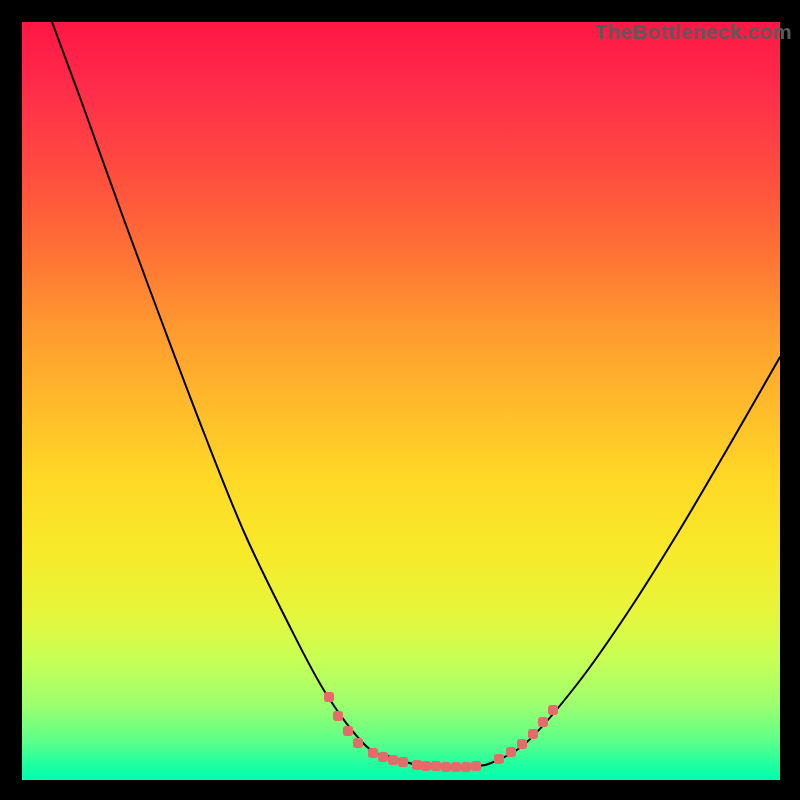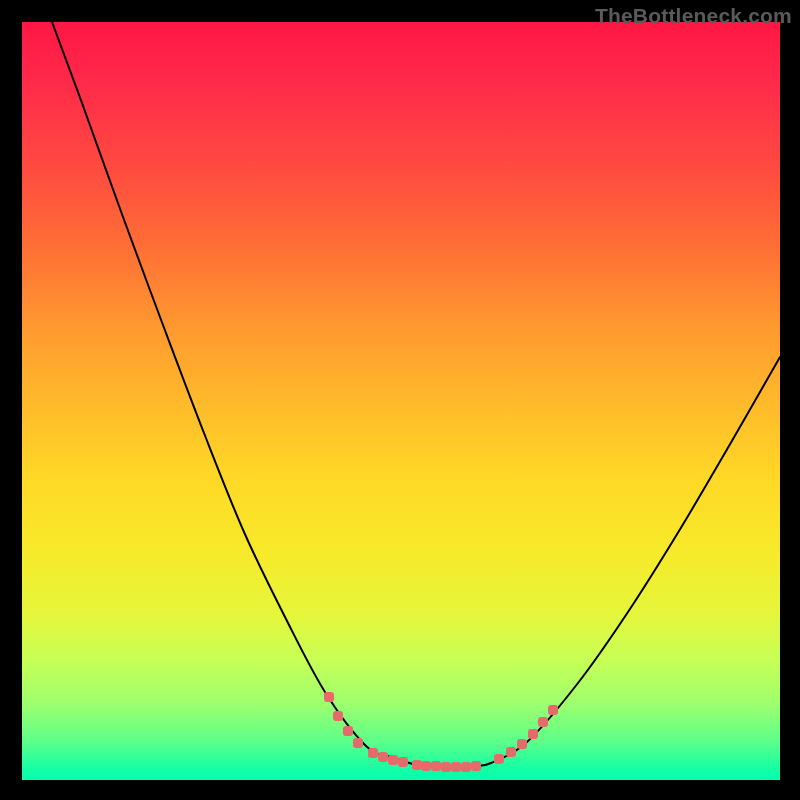--- a/index.html
+++ b/index.html
@@ -45,21 +45,21 @@
   svg.curve {
     position: absolute;
     left: 0;
     top: 0;
     width: 100%;
     height: 100%;
     overflow: visible;
   }
   .watermark {
     position: absolute;
-    top: 4px;
+    top: 20px;
     right: 8px;
     color: #5a5a5a;
     font-size: 21px;
     font-weight: 600;
     letter-spacing: 0.2px;
   }
   .marker {
     fill: #e76a6a;
   }
 </style>

